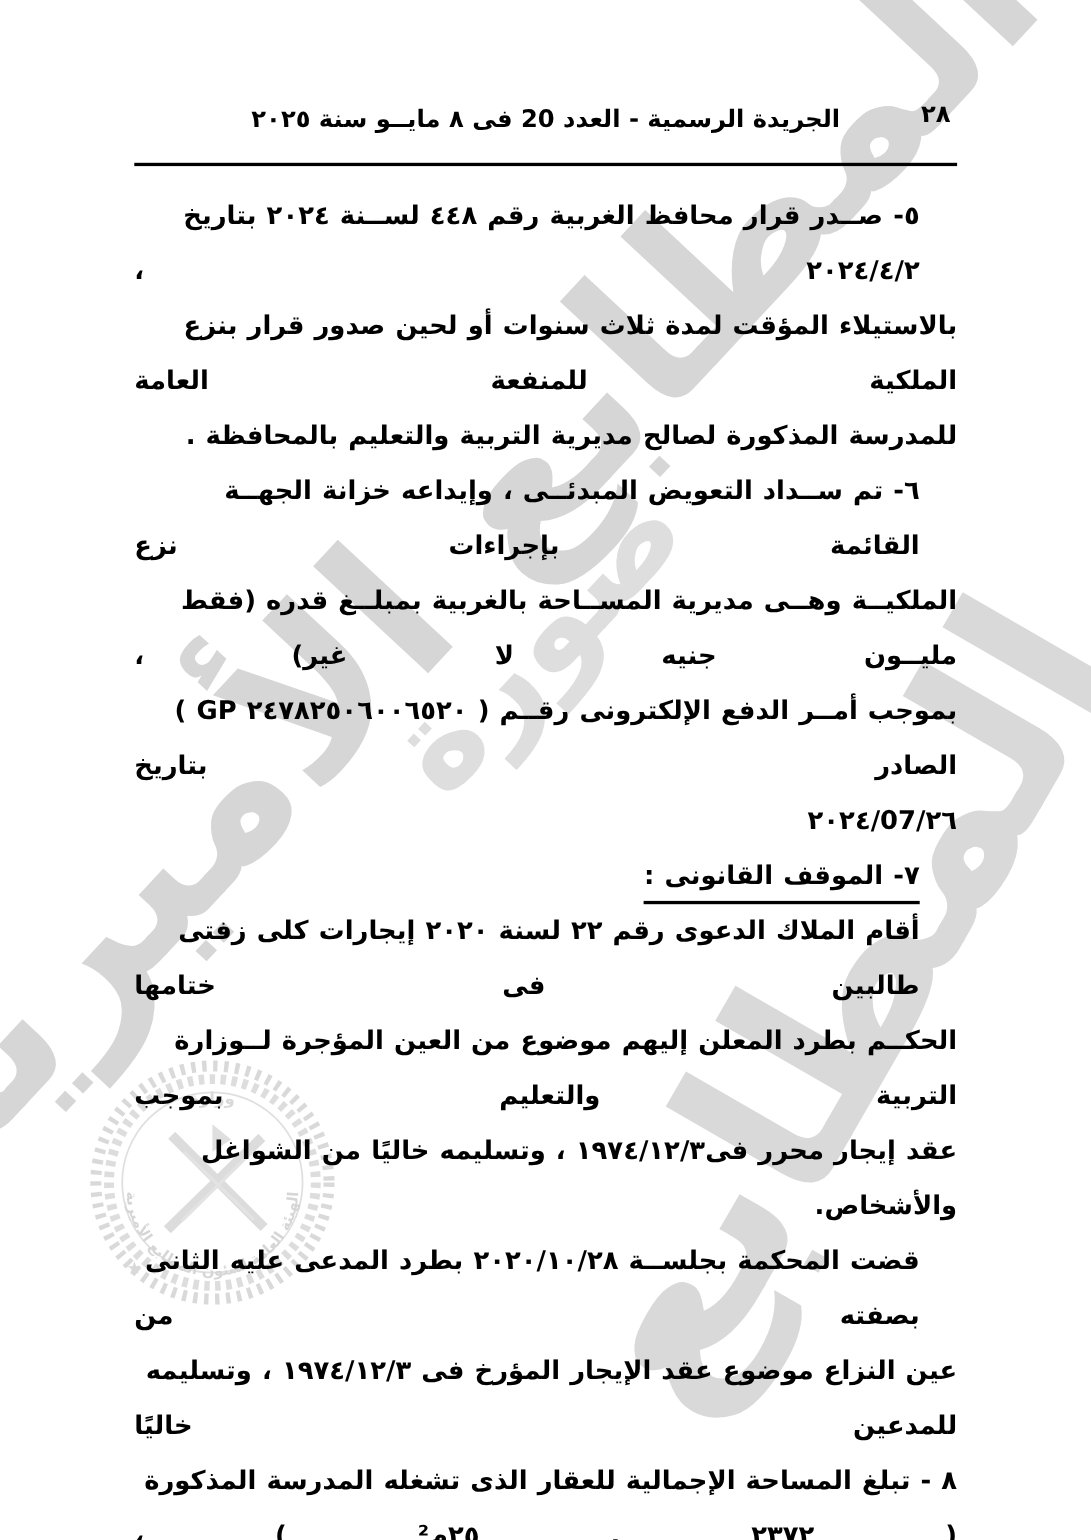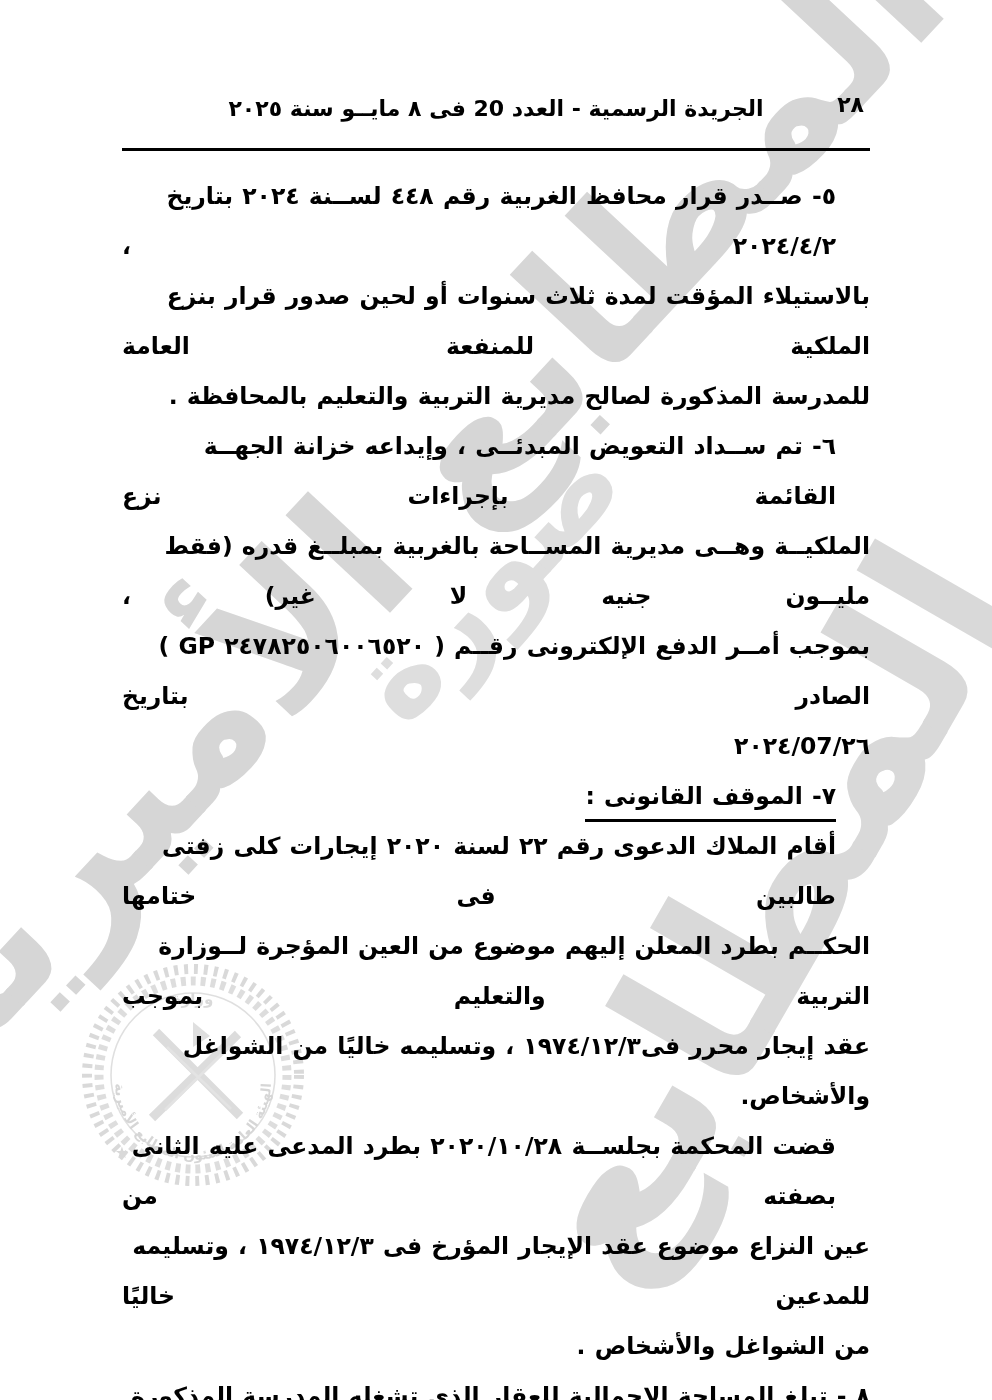--- a/index.html
+++ b/index.html
@@ -114,18 +114,17 @@
         <p class="line indent justify"><span>٦- تم ســداد التعويض المبدئــى ، وإيداعه خزانة الجهــة القائمة بإجراءات نزع</span></p>
         <p class="line justify"><span>الملكيــة وهــى مديرية المســاحة بالغربية بمبلــغ قدره (فقط مليــون جنيه لا غير) ،</span></p>
         <p class="line justify"><span>بموجب أمــر الدفع الإلكترونى رقــم ( ⁦GP ٢٤٧٨٢٥٠٦٠٠٦٥٢٠⁩ ) الصادر بتاريخ</span></p>
         <p class="line"><span>⁦٢٠٢٤/07/٢٦⁩</span></p>
         <p class="line heading indent"><span>٧- الموقف القانونى :</span></p>
         <p class="line indent justify"><span>أقام الملاك الدعوى رقم ٢٢ لسنة ٢٠٢٠ إيجارات كلى زفتى طالبين فى ختامها</span></p>
         <p class="line justify"><span>الحكــم بطرد المعلن إليهم موضوع من العين المؤجرة لــوزارة التربية والتعليم بموجب</span></p>
         <p class="line"><span>عقد إيجار محرر فى⁦١٩٧٤/١٢/٣⁩ ، وتسليمه خاليًا من الشواغل والأشخاص.</span></p>
         <p class="line indent justify"><span>قضت المحكمة بجلســة ⁦٢٠٢٠/١٠/٢٨⁩ بطرد المدعى عليه الثانى بصفته من</span></p>
         <p class="line justify"><span>عين النزاع موضوع عقد الإيجار المؤرخ فى ⁦١٩٧٤/١٢/٣⁩ ، وتسليمه للمدعين خاليًا</span></p>
-        <p class="line"><span>من الشواغل والأشخاص .</span></p>
         <p class="line rule-under justify"><span>٨ - تبلغ المساحة الإجمالية للعقار الذى تشغله المدرسة المذكورة ( ⁦٢٣٧٢ , ٢٥⁩م² ) ،</span></p>
       </div>
 
   </div>
 </div>
 
 </body></html>

